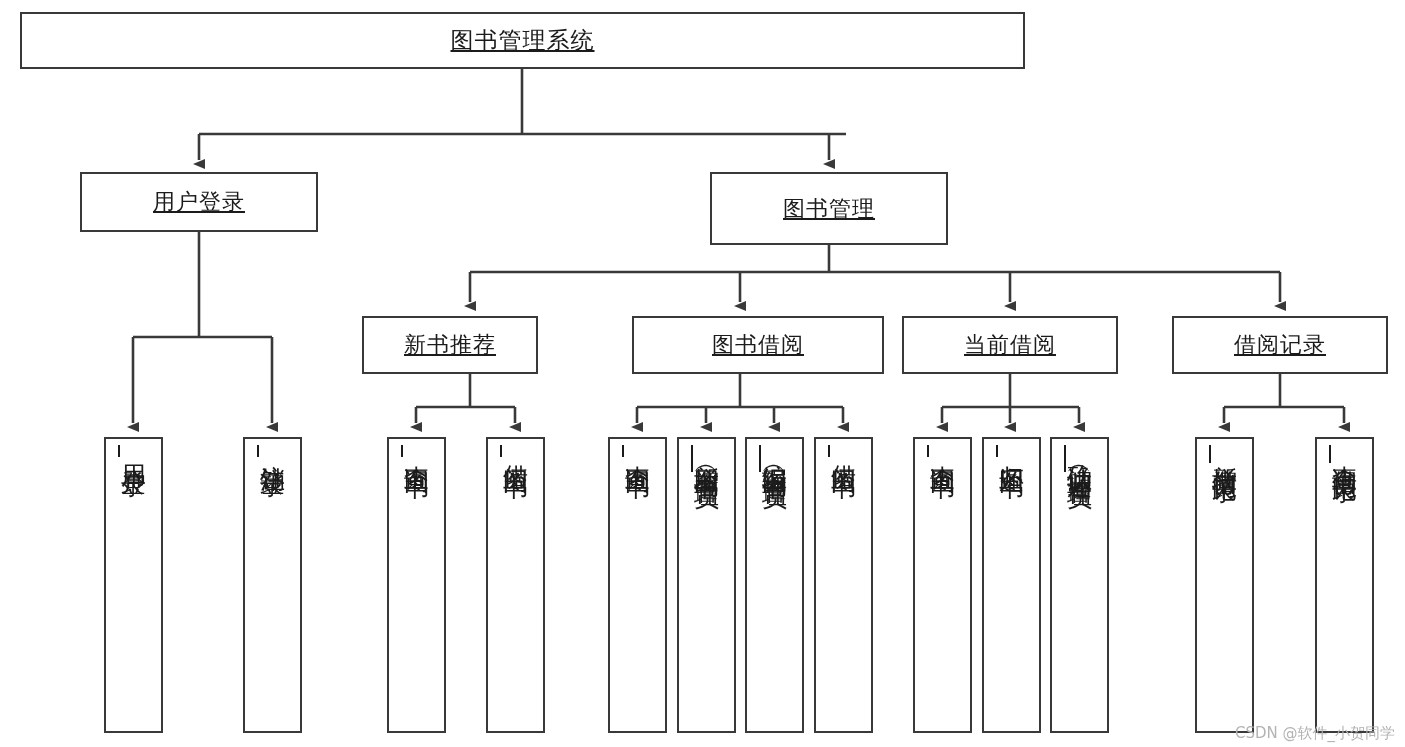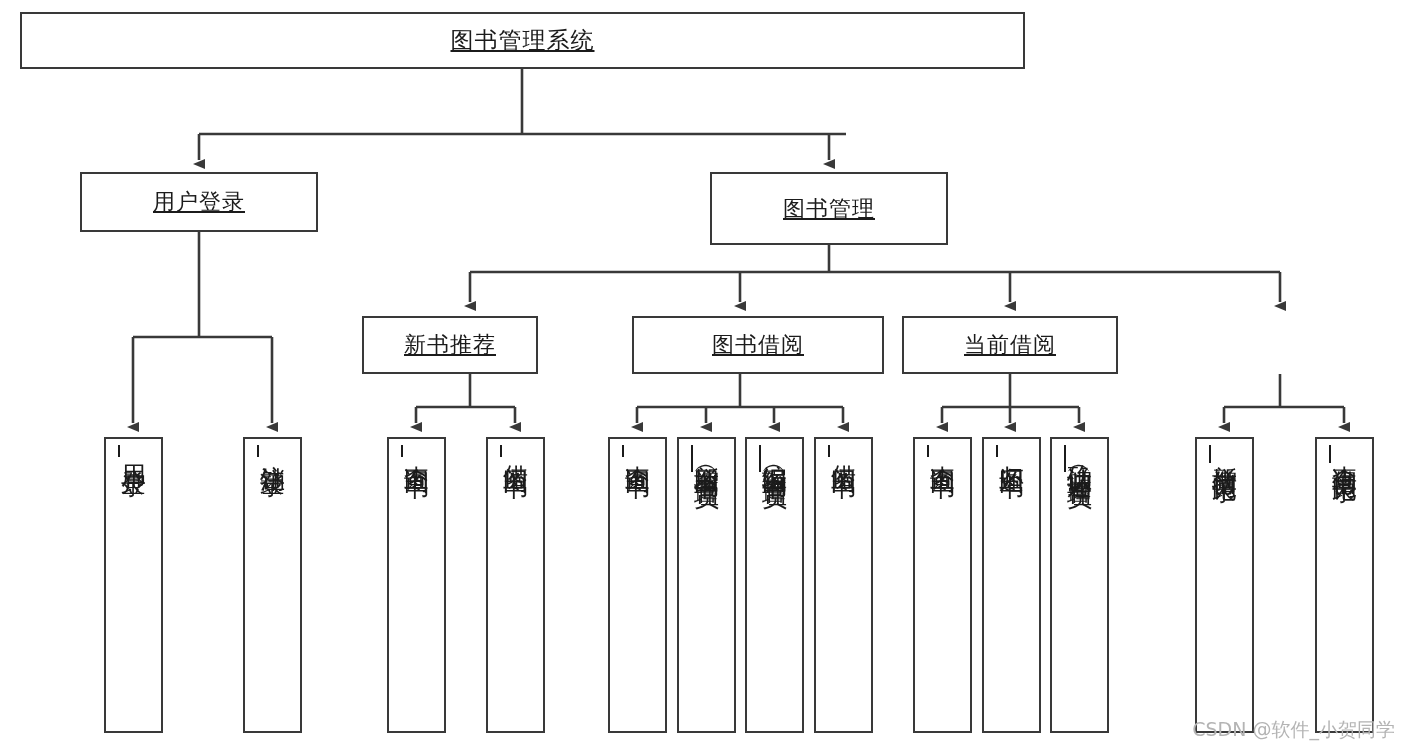--- a/index.html
+++ b/index.html
@@ -42,21 +42,21 @@
     text-orientation:upright;
     font-size:25px;
     line-height:1.0;
     letter-spacing:3px;
     white-space:normal;
   }
   #watermark{
     position:absolute;
     right:10px;
     bottom:4px;
-    font-size:19px;
+    font-size:15px;
     color:#b4b4b4;
     z-index:5;
     white-space:nowrap;
     pointer-events:none;
   }
 </style>
 </head>
 <body>
 
 <div id="diagram">
@@ -125,20 +125,23 @@
 
   <div class="node h" style="left: 362px; top: 316px; width: 176px; height: 58px; border-color: rgb(57, 57, 57); background: rgb(255, 255, 255); color: rgb(27, 27, 27);">
     <span class="lbl">新书推荐</span>
   </div>
   <div class="node h" style="left: 632px; top: 316px; width: 252px; height: 58px; border-color: rgb(57, 57, 57); background: rgb(255, 255, 255); color: rgb(27, 27, 27);">
     <span class="lbl">图书借阅</span>
   </div>
   <div class="node h" style="left: 902px; top: 316px; width: 216px; height: 58px; border-color: rgb(57, 57, 57); background: rgb(255, 255, 255); color: rgb(27, 27, 27);">
     <span class="lbl">当前借阅</span>
   </div>
+  <div class="node h" style="left: 1172px; top: 316px; width: 216px; height: 58px; border-color: rgb(57, 57, 57); background: rgb(255, 255, 255); color: rgb(27, 27, 27);">
+    <span class="lbl">借阅记录</span>
+  </div>
 
   <div class="node v" style="left: 104px; top: 437px; width: 59px; height: 296px; border-color: rgb(57, 57, 57); background: rgb(255, 255, 255); color: rgb(27, 27, 27);">
     <span class="lbl">用户登录</span>
   </div>
   <div class="node v" style="left: 243px; top: 437px; width: 59px; height: 296px; border-color: rgb(57, 57, 57); background: rgb(255, 255, 255); color: rgb(27, 27, 27);">
     <span class="lbl">注销登录</span>
   </div>
   <div class="node v" style="left: 387px; top: 437px; width: 59px; height: 296px; border-color: rgb(57, 57, 57); background: rgb(255, 255, 255); color: rgb(27, 27, 27);">
     <span class="lbl">查询图书</span>
   </div>

